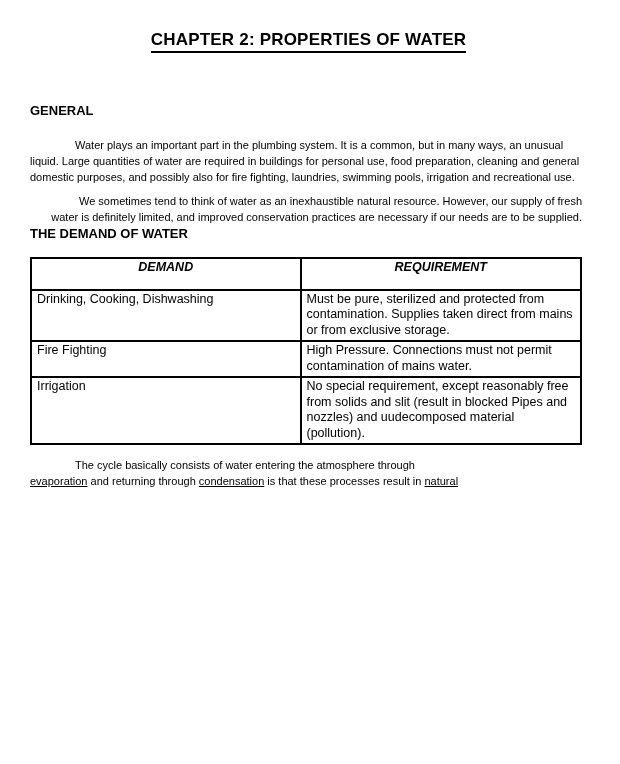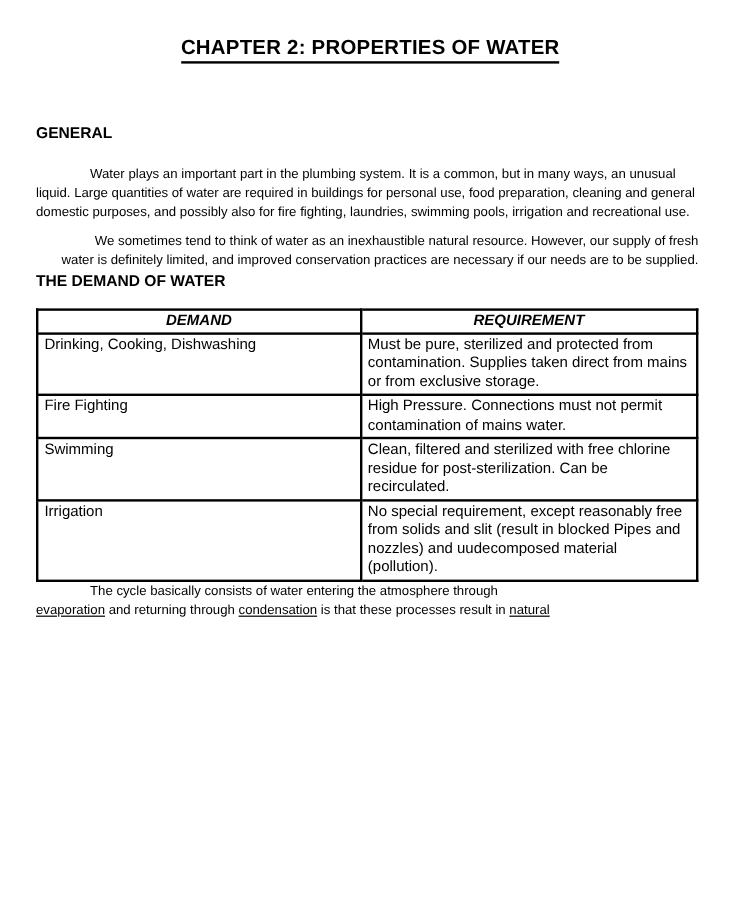--- a/index.html
+++ b/index.html
@@ -54,24 +54,24 @@
     line-height: 15.5px;
     padding: 1px 5px 2px 5px;
     vertical-align: top;
     text-align: left;
   }
   .demand-table th {
     font-weight: bold;
     font-style: italic;
     text-align: center;
     padding-top: 1px;
-    padding-bottom: 1px;
+    padding-bottom: 13px;
   }
   .water-cycle-heading { margin-top: 19px; }
-  .water-cycle-para { }
+  .water-cycle-para { margin-top: 12px; }
   .u { text-decoration: underline; }
 </style>
 </head>
 <body>
 
 <div class="page">
 
   <div class="chapter-title-wrap">
     <span class="chapter-title">CHAPTER 2: PROPERTIES OF WATER</span>
   </div>
@@ -98,24 +98,20 @@
     <tbody>
       <tr>
         <td>Drinking, Cooking, Dishwashing</td>
         <td>Must be pure, sterilized and protected from contamination. Supplies taken direct from mains or from exclusive storage.</td>
       </tr>
       <tr>
         <td>Fire Fighting</td>
         <td>High Pressure. Connections must not permit contamination of mains water.</td>
       </tr>
       <tr>
-        <td>Swimming</td>
-        <td>Clean, filtered and sterilized with free chlorine residue for post-sterilization. Can be recirculated.</td>
-      </tr>
-      <tr>
         <td>Irrigation</td>
         <td>No special requirement, except reasonably free from solids and slit (result in blocked Pipes and nozzles) and uudecomposed material (pollution).</td>
       </tr>
     </tbody>
   </table>
 
 
   <p class="para water-cycle-para"><span>The cycle basically consists of water entering the atmosphere through</span><br><span class="u">evaporation</span><span> and returning through </span><span class="u">condensation</span><span> is that these processes result in </span><span class="u">natural </span></p>
 
 </div>

